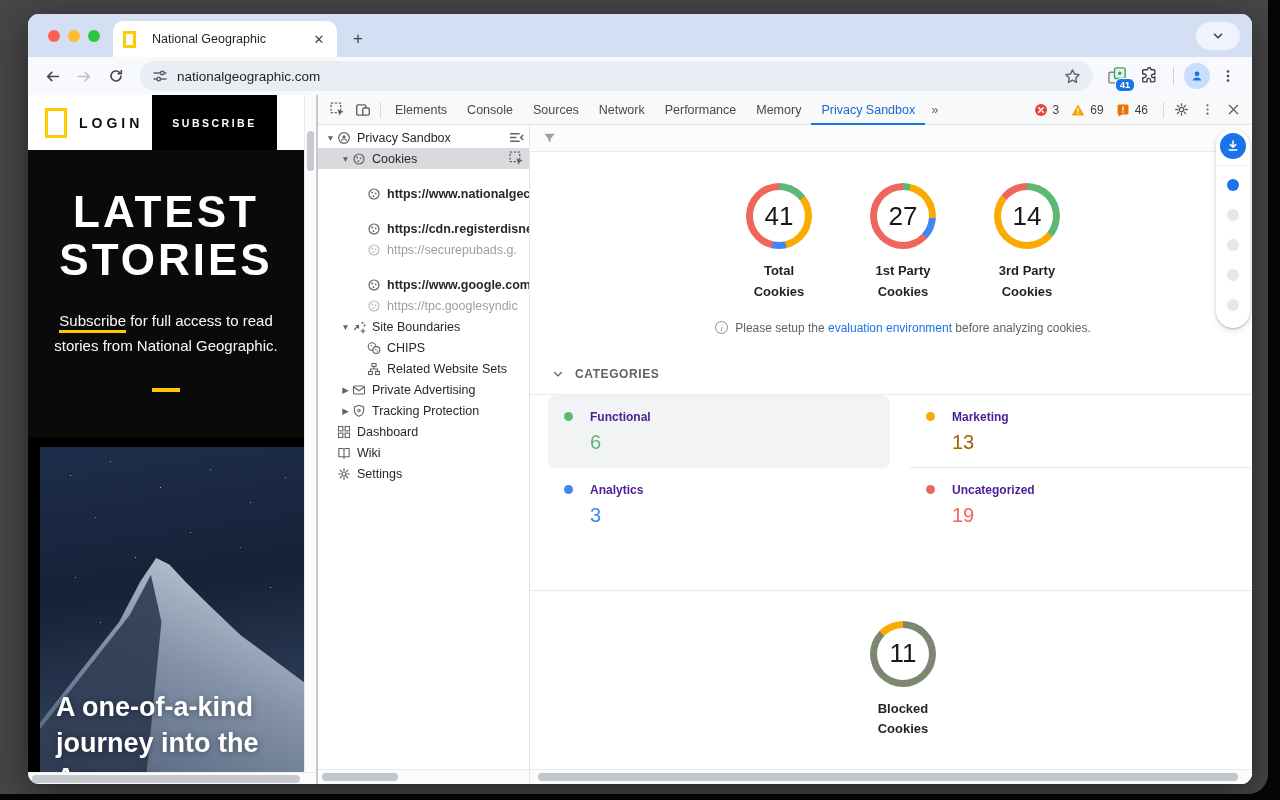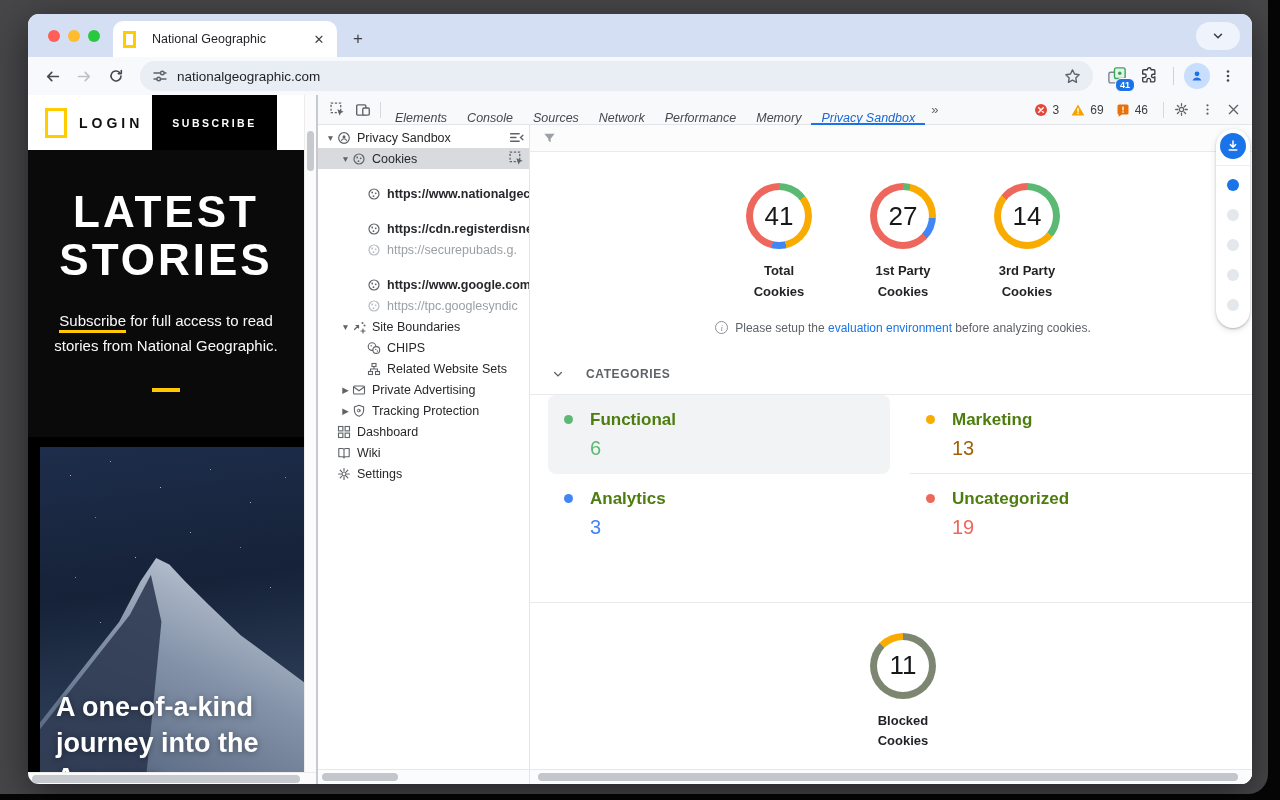--- a/index.html
+++ b/index.html
@@ -56,21 +56,21 @@
   .pg-vscroll { position:absolute; right:0; top:0; bottom:12px; width:12px; background:#fbfbfb; border-left:1px solid #ececec; z-index:5; }
   .pg-vthumb { position:absolute; left:2px; top:36px; width:7px; height:40px; border-radius:4px; background:#c6c9cd; }
   .pg-hscroll { position:absolute; left:0; right:0; bottom:0; height:12px; background:#fbfbfb; border-top:1px solid #ececec; z-index:6; display:flex; align-items:center; }
   .pg-hthumb { margin-left:4px; width:268px; height:8px; border-radius:4px; background:#c6c9cd; }
 
   
   .devtools { flex:1; display:flex; flex-direction:column; background:#fff; }
   .dt-tabbar { height:30px; background:#f8f9fa; border-bottom:1px solid #e3e5e8; display:flex; align-items:center; padding:0 6px; font-size:12.5px; color:#5f6368; flex-shrink:0; }
   .dt-ibtn { width:26px; height:24px; display:flex; align-items:center; justify-content:center; border-radius:4px; color:#5f6368; }
   .dt-sep { width:1px; height:16px; background:#d7dadd; margin:0 4px; }
-  .dt-tab { padding:0 10px; height:30px; display:flex; align-items:flex-end; white-space:nowrap; color:#46494d;font-style:italic; }
+  .dt-tab { padding:0 10px; height:30px; display:flex; align-items:center; white-space:nowrap; color:#46494d; }
   .dt-tab.active { color:#1a67d2; box-shadow:inset 0 -2px 0 #1a73e8; }
   .dt-more { padding:0 6px; font-size:13px; letter-spacing:-1px; }
   .dt-counts { margin-left:auto; display:flex; align-items:center; gap:5px; padding-right:4px; }
   .cnt { font-size:12px; color:#3c4043; margin-right:7px; }
   .dt-body { flex:1; display:flex; min-height:0; }
 
   
   .tree { width:212px; border-right:1px solid #e3e5e8; overflow:hidden; padding-top:2px; flex-shrink:0; }
   .trow { height:21px; display:flex; align-items:center; font-size:12.5px; color:#26282b; position:relative; white-space:nowrap; overflow:hidden; }
   .trow .arr { width:13px; font-size:8.5px; color:#5f6368; text-align:center; flex-shrink:0; }
@@ -88,30 +88,30 @@
   .donut-row { display:flex; justify-content:center; gap:24px; padding-left:24px; margin-top:30px; }
   .donut-block { width:100px; text-align:center; }
   .donut { width:66px; height:66px; border-radius:50%; margin:0 auto; position:relative; }
   .donut::after { content:""; position:absolute; inset:7px; border-radius:50%; background:#fff; }
   .donut-num { position:absolute; inset:0; z-index:2; display:flex; align-items:center; justify-content:center; font-size:26px; font-weight:500; color:#17181a; }
   .donut-label { margin-top:12px; font-size:13px; font-weight:bold; color:#1f2124; line-height:1.6; }
   .info-row { margin-top:18px; display:flex; justify-content:center; align-items:center; gap:7px; font-size:12px; color:#5f6368; padding-left:24px; }
   .info-i { width:13px; height:13px; border:1px solid #8a8f95; border-radius:50%; font-size:9px; display:flex; align-items:center; justify-content:center; color:#8a8f95; font-family:"Liberation Serif",serif; font-style:italic; }
   .info-link { color:#1a73e8; }
   .cats { margin-top:32px; }
-  .cats-head { display:flex; align-items:center; gap:22px; padding-left:22px; color:#5f6368; }
+  .cats-head { display:flex; align-items:center; gap:11px; padding-left:22px; color:#5f6368; }
   .cats-title { font-size:12px; font-weight:bold; letter-spacing:.6px; }
   .cats-divider { border-bottom:1px solid #e8eaed; margin-top:13px; }
   .cat-grid { display:grid; grid-template-columns:1fr 1fr; column-gap:20px; padding-left:18px; }
   .cat-cell { padding:15px 16px 13px; border-bottom:1px solid #e8eaed; }
   .cat-cell.row2 { border-bottom:none; }
   .cat-cell.hovered { background:#f1f3f4; border-radius:8px; border-color:transparent; }
   .cat-top { display:flex; align-items:center; gap:17px; }
   .dot { width:9px; height:9px; border-radius:50%; flex-shrink:0; }
-  .cat-label { font-size:17px; font-weight:bold; color:#4d7c0f; }
+  .cat-label { font-size:12px; font-weight:bold; color:#4c1d95; }
   .cat-count { margin-top:7px; margin-left:26px; font-size:20px; }
   .section-divider { border-bottom:1px solid #e8eaed; margin-top:50px; }
   .blocked-wrap { margin-top:30px; padding-left:24px; display:flex; justify-content:center; }
   
   .float-bar { position:absolute; top:4px; right:2px; width:34px; background:#fff; border-radius:17px; box-shadow:0 1px 2px rgba(60,64,67,.3),0 2px 6px rgba(60,64,67,.15); padding:4px 0 8px; display:flex; flex-direction:column; align-items:center; z-index:10; }
   .dl-btn { width:26px; height:26px; border-radius:50%; background:#1a73e8; display:flex; align-items:center; justify-content:center; margin-bottom:6px; }
   .float-div { width:100%; border-top:1px solid #eceef0; margin-bottom:4px; }
   .nav-dot { width:12px; height:12px; border-radius:50%; background:#e4e7eb; margin:9px 0; }
   .nav-dot.active { background:#1a73e8; }
 

